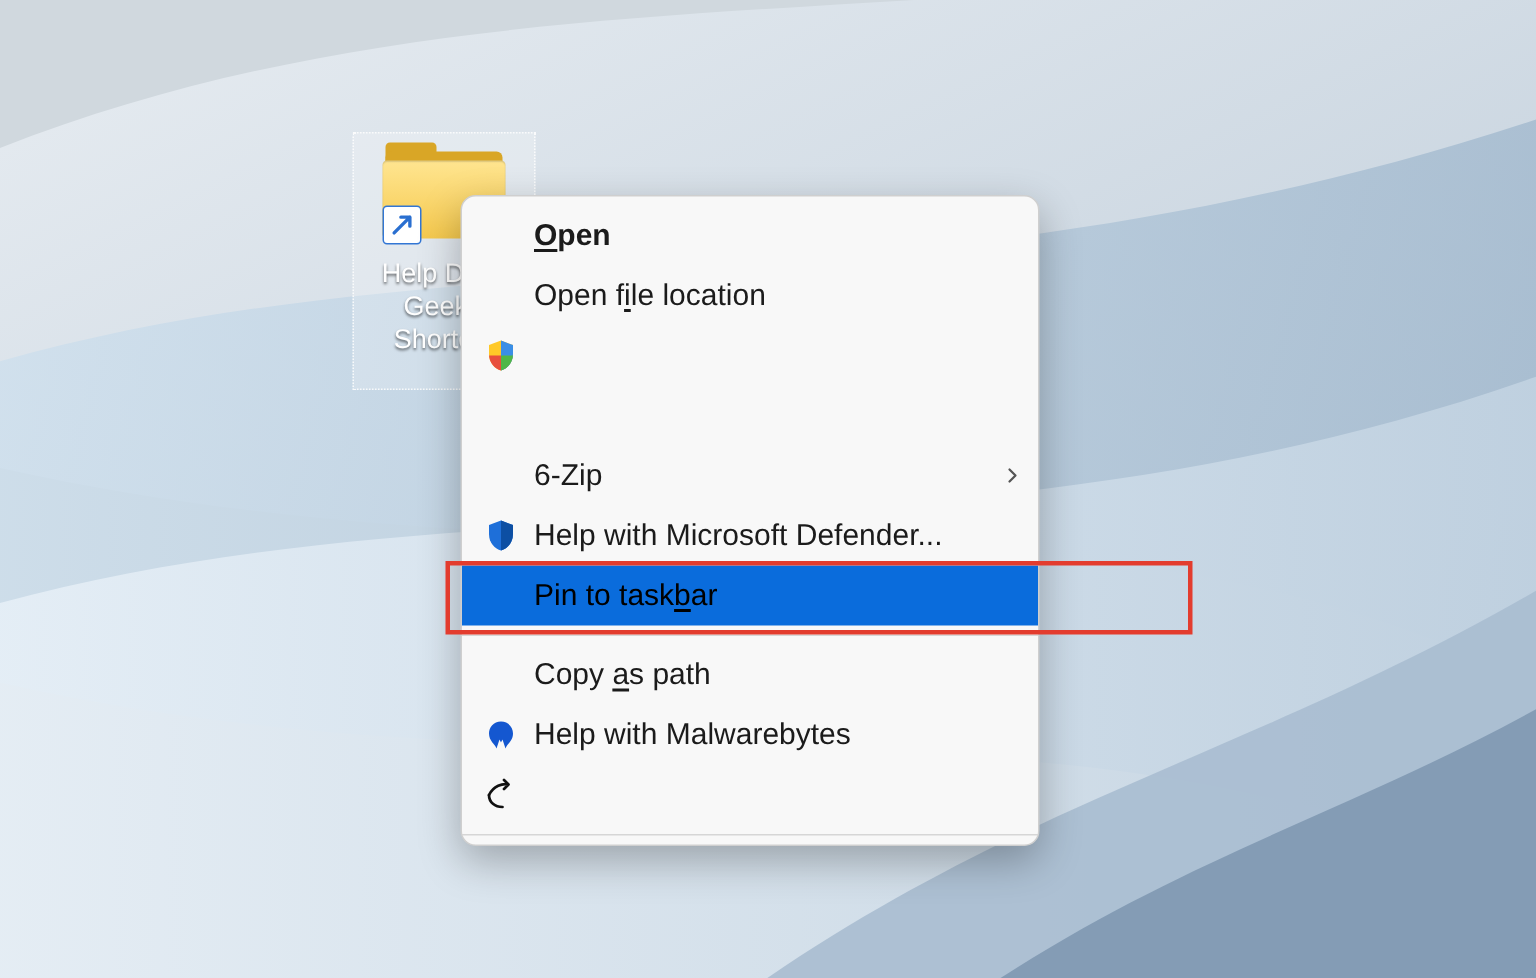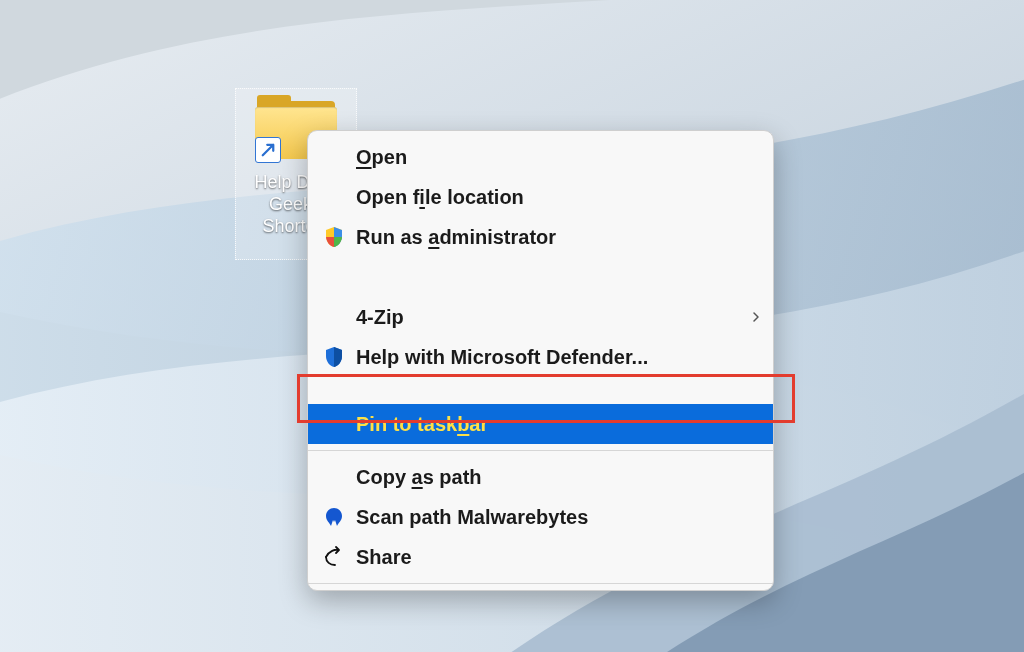--- a/index.html
+++ b/index.html
@@ -59,47 +59,45 @@
     line-height:22px;
     text-shadow:0 1px 2px rgba(0,0,0,0.6);
     padding:0 4px;
     white-space:pre-line;
   }
 
   
   .context-menu {
     position:absolute;
     left:307px; top:130px;
-    width:467px;
+    width:386px;
     background:#f8f8f8;
     border:1px solid #cfcfcf;
     border-radius:10px;
     box-shadow:0 10px 28px rgba(0,0,0,0.28);
     padding:6px 0 0 0;
     font-size:20px;
     color:#1b1b1b;
   }
   .menu-row {
     display:flex; align-items:center;
     height:40px;
     padding-left:14px;
     position:relative;
-    font-weight:bold;
   }
   .menu-row .ic { width:34px; display:flex; align-items:center; justify-content:flex-start; }
   .menu-row .ic svg, .menu-row .ic .noicon { width:24px; height:24px; }
   .menu-row .lbl { flex:1; }
   .menu-row .chev { width:34px; display:flex; align-items:center; justify-content:center; color:#555; }
   .menu-row .chev svg{width:12px;height:12px;}
   .menu-row .u { text-decoration:underline; text-underline-offset:3px; }
   .menu-row.bold { font-weight:700; }
   .menu-row.selected {
     background:#0a6cdc;
-    color:#fde047;
-    margin-top:27px;
+    color:#000000;
   }
   .sep { height:1px; background:#d6d6d6; margin:6px 0; }
 
   
   .highlight-box {
     position:absolute;
     border:3px solid #e33c2e;
     pointer-events:none;
   }
 
@@ -166,34 +164,33 @@
     <div class="menu-row">
       <span class="ic">
         <svg viewBox="0 0 24 24">
           <path d="M12 2 L20 5 V11 C20 17 16 21 12 22 C8 21 4 17 4 11 V5 Z" fill="#ffc928"></path>
           <path d="M12 2 L20 5 V11 C20 17 16 21 12 22 V2 Z" fill="#3a8ee6"></path>
           <path d="M12 12 H20 V11 C20 17 16 21 12 22 V12 Z" fill="#50b748"></path>
           <path d="M4 11 V5 L12 2 V12 H4 Z" fill="#3a8ee6" opacity="0"></path>
           <path d="M4 11 C4 17 8 21 12 22 V12 H4 Z" fill="#e84f3d"></path>
         </svg>
       </span>
-      <span class="lbl">Run as <span class="u">a</span>dministrator</span>
-      <span class="chev"></span>
-    </div>
-    <div class="menu-row">
-      <span class="ic">
-        <span class="noicon"></span>
-      </span>
-      <span class="chev"></span>
-    </div>
-    <div class="menu-row">
-      <span class="ic">
-        <span class="noicon"></span>
-      </span>
-      <span class="lbl">4-Zip</span>
+      <span class="chev"></span>
+    </div>
+    <div class="menu-row">
+      <span class="ic">
+        <span class="noicon"></span>
+      </span>
+      <span class="chev"></span>
+    </div>
+    <div class="menu-row">
+      <span class="ic">
+        <span class="noicon"></span>
+      </span>
+      <span class="lbl">6-Zip</span>
       <span class="chev">
         <svg viewBox="0 0 24 24" fill="none" stroke="#555" stroke-width="3" stroke-linecap="round" stroke-linejoin="round">
           <polyline points="8 4 16 12 8 20"></polyline>
         </svg>
       </span>
     </div>
     <div class="menu-row">
       <span class="ic">
         <svg viewBox="0 0 24 24">
           <path d="M12 2 L20 5 V11 C20 17 16 21 12 22 C8 21 4 17 4 11 V5 Z" fill="#1e6fd9"></path>
@@ -217,29 +214,28 @@
       </span>
       <span class="lbl">Copy <span class="u">a</span>s path</span>
       <span class="chev"></span>
     </div>
     <div class="menu-row">
       <span class="ic">
         <svg viewBox="0 0 24 24">
           <path d="M12 3 C7 3 4 7 4 11 C4 16 8 18 9 21 L11 15 C11 15 12 17 12 17 C12 17 13 15 13 15 L15 21 C16 18 20 16 20 11 C20 7 17 3 12 3 Z" fill="#1457d0"></path>
         </svg>
       </span>
-      <span class="lbl">Scan path Malwarebytes</span>
+      <span class="lbl">Help with Malwarebytes</span>
       <span class="chev"></span>
     </div>
     <div class="menu-row">
       <span class="ic">
         <svg viewBox="0 0 24 24" fill="none" stroke="#111" stroke-width="1.8" stroke-linecap="round" stroke-linejoin="round">
           <path d="M4 12c3-6 9-8 13-7l-3-3m3 3-3 3"></path>
           <path d="M4 12c0 5 4 8 9 8"></path>
         </svg>
       </span>
-      <span class="lbl">Share</span>
       <span class="chev"></span>
     </div>
     <div class="sep"></div>
   </div>
 
 <div class="highlight-box" id="hl" style="left: 297px; top: 374px; width: 498px; height: 49px;"></div>
 
 </body></html>

